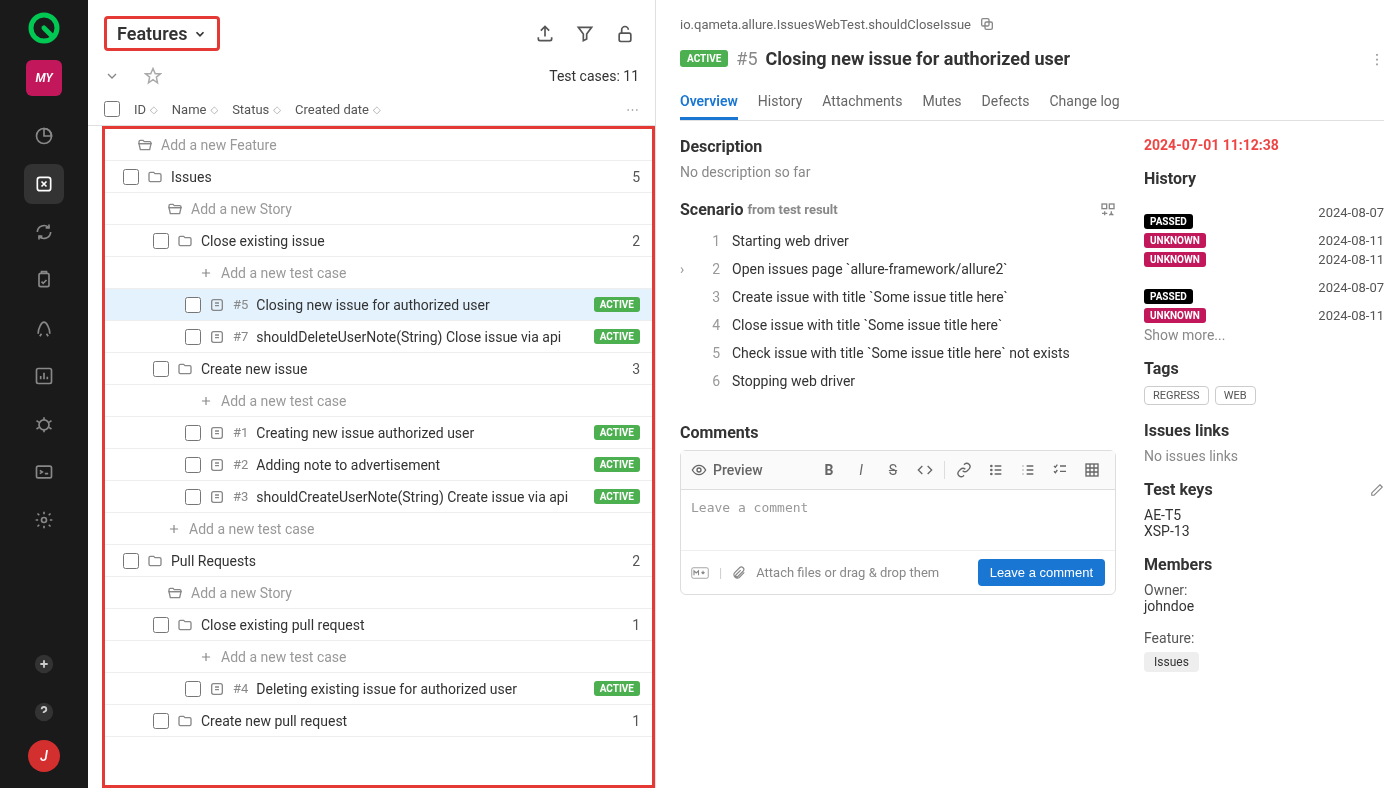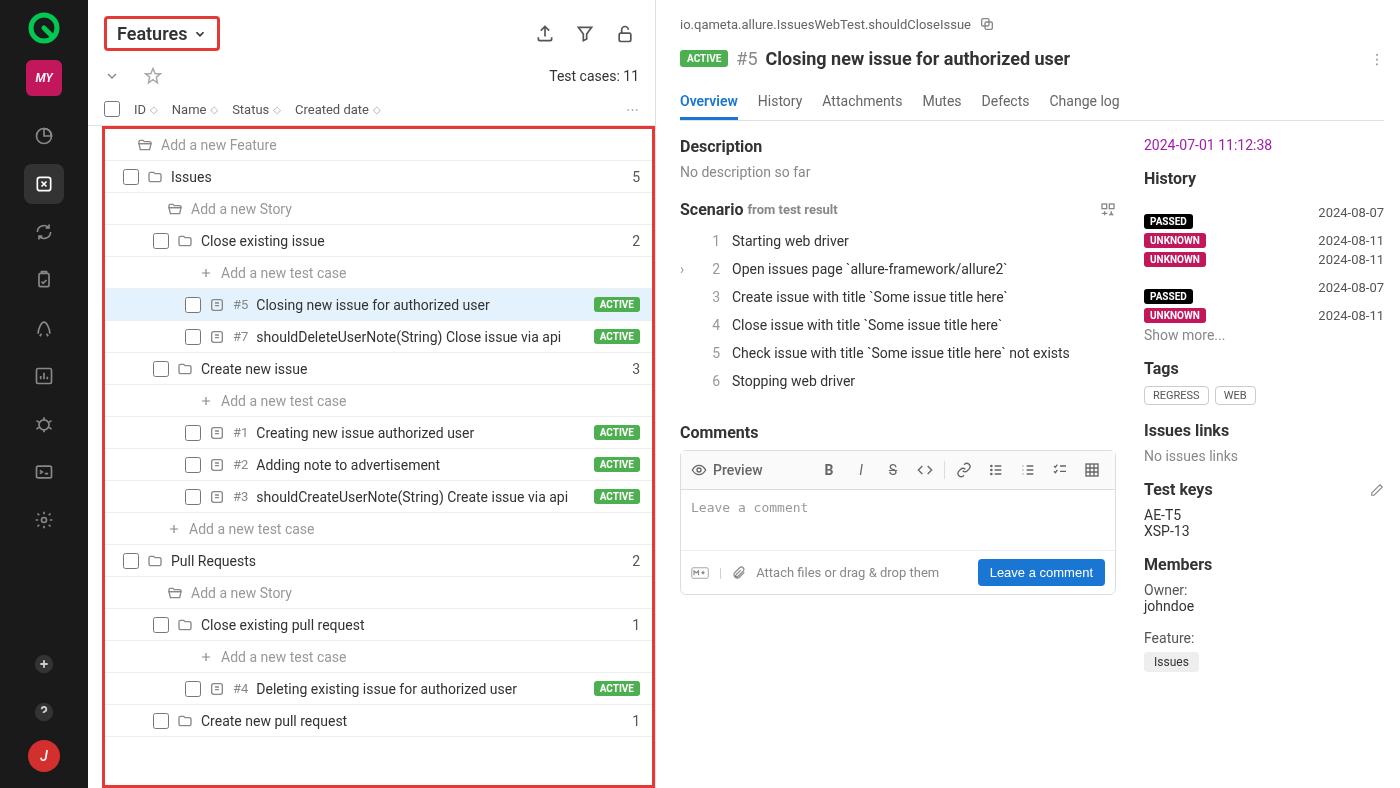--- a/index.html
+++ b/index.html
@@ -520,21 +520,21 @@
             <svg width="14" height="14" viewBox="0 0 24 24" fill="none" stroke="#888" stroke-width="2">
                 <path d="M21 11l-9 9a6 6 0 0 1-8-8l9-9a4 4 0 0 1 6 6l-9 9a2 2 0 0 1-3-3l8-8"></path>
               </svg>
             <span>Attach files or drag &amp; drop them</span>
             <button class="btn-primary">Leave a comment</button>
           </div>
         </div>
       </div>
 
       <div class="body-side">
-        <div class="side-block" style="color:#a21caf;">2024-07-01 11:12:38</div>
+        <div class="side-block" style="color:#ef4444;font-weight:bold;">2024-07-01 11:12:38</div>
         <div class="side-block">
           <div class="sect-h">History</div>
           <div id="history">
               <div class="hist-row">
                 <span class="hb pass">PASSED</span>
                 <span class="date">2024-08-07</span>
               </div>
               <div class="hist-row">
                 <span class="hb unk">UNKNOWN</span>
                 <span class="date">2024-08-11</span>

